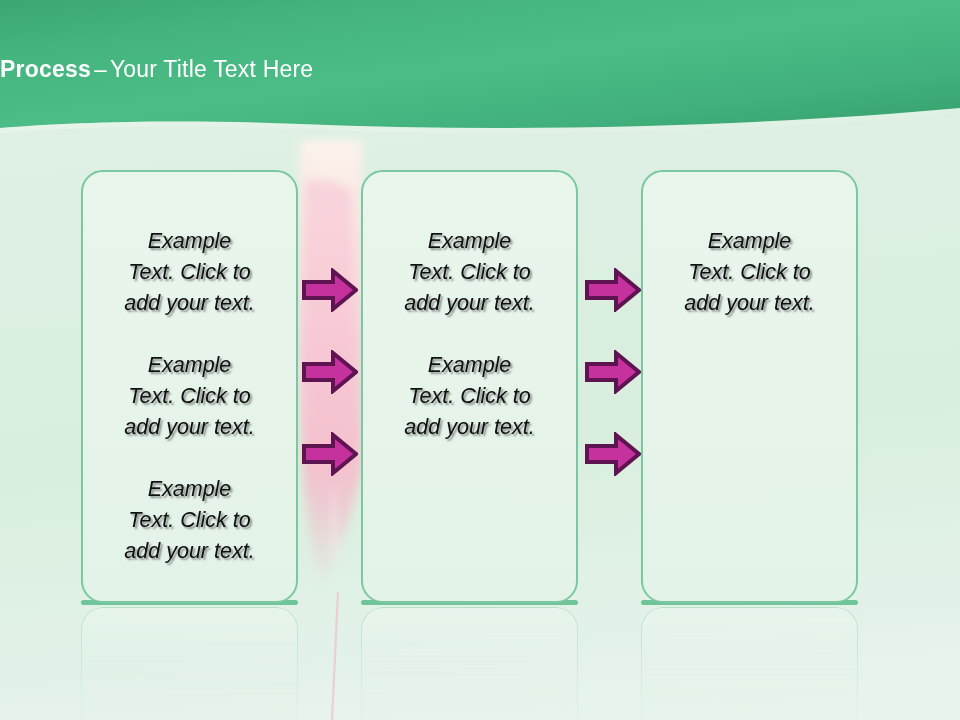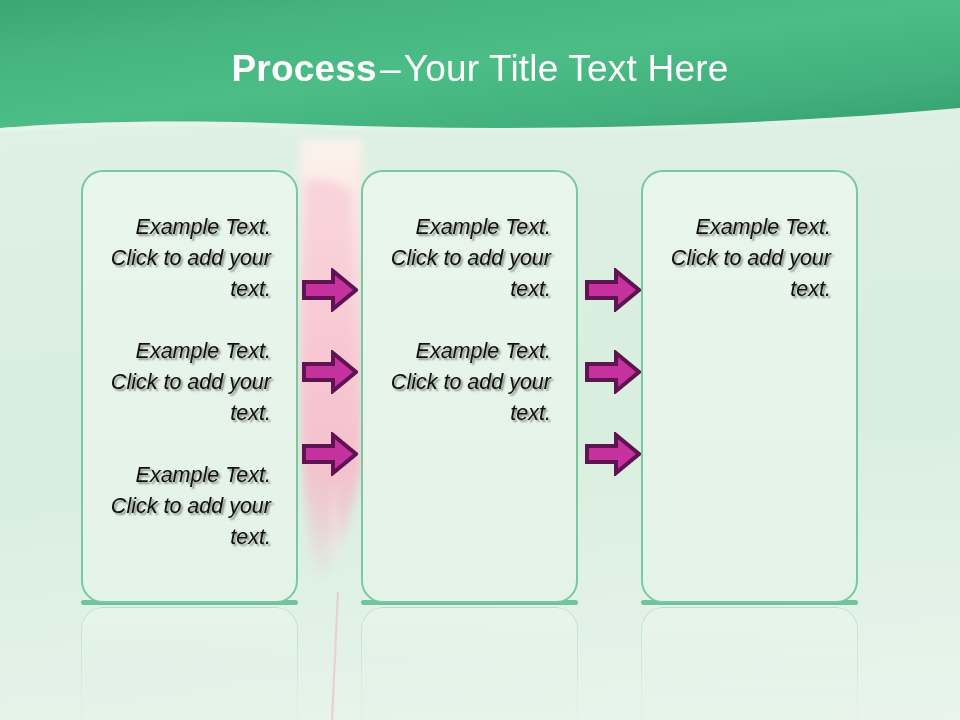--- a/index.html
+++ b/index.html
@@ -35,23 +35,23 @@
     width: 960px;
     height: 150px;
     z-index: 5;
   }
 
   .header-title {
     position: absolute;
     left: 0;
     top: 48px;
     width: 960px;
-    text-align: center;
+    text-align: left;
     color: #ffffff;
-    font-size: 37px;
+    font-size: 23px;
     line-height: 42px;
     letter-spacing: 0.2px;
     white-space: nowrap;
     z-index: 6;
     font-weight: 400;
   }
   .header-title .strong {
     font-weight: bold;
   }
   .header-title .dash {
@@ -72,25 +72,25 @@
 
   .box-1 { left: 81px;  top: 170px; width: 217px; height: 433px; }
   .box-2 { left: 361px; top: 170px; width: 217px; height: 433px; }
   .box-3 { left: 641px; top: 170px; width: 217px; height: 433px; }
 
   .para {
     font-style: italic;
     font-weight: normal;
     font-size: 21.5px;
     line-height: 31px;
-    text-align: right;
+    text-align: center;
     color: #101010;
     text-shadow: 2px 2px 2px rgba(60,60,60,0.55);
     padding: 0 21px;
-    margin: 4px;
+    margin: 18px;
   }
   .para + .para {
     margin-top: 31px;
   }
 
   
   .arrow {
     position: absolute;
     width: 56px;
     height: 44px;

